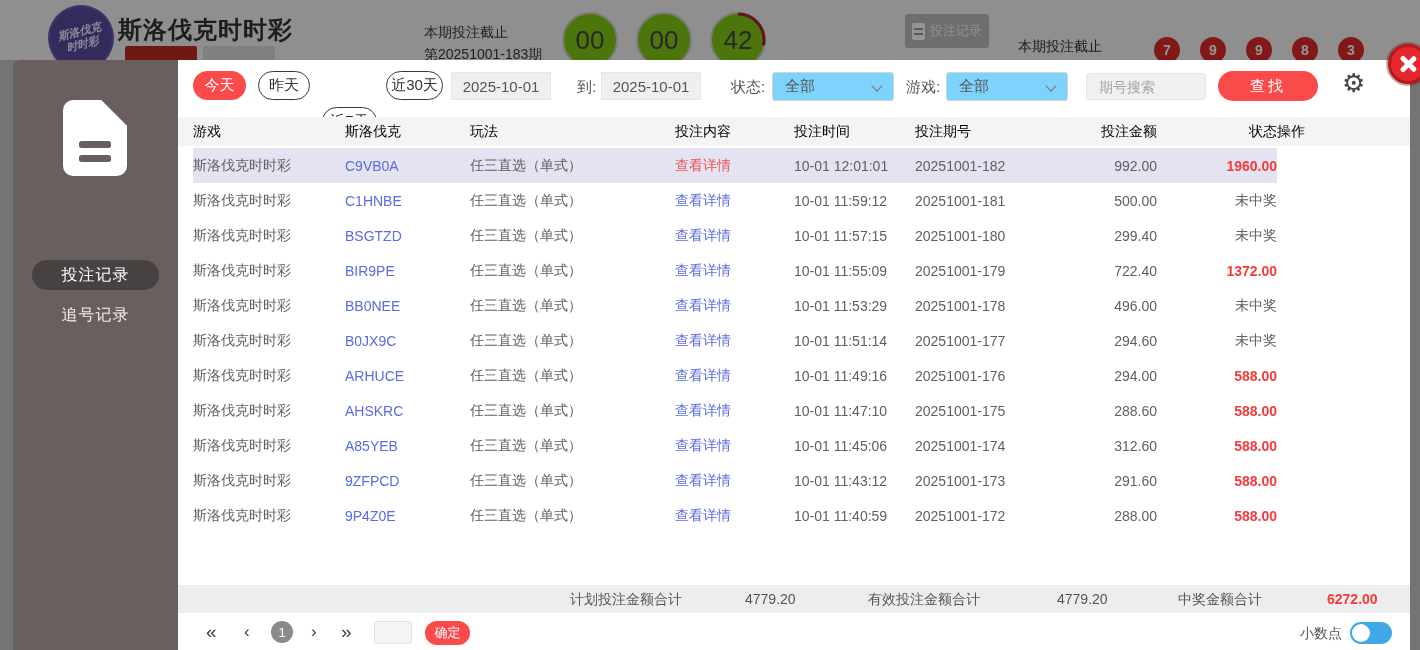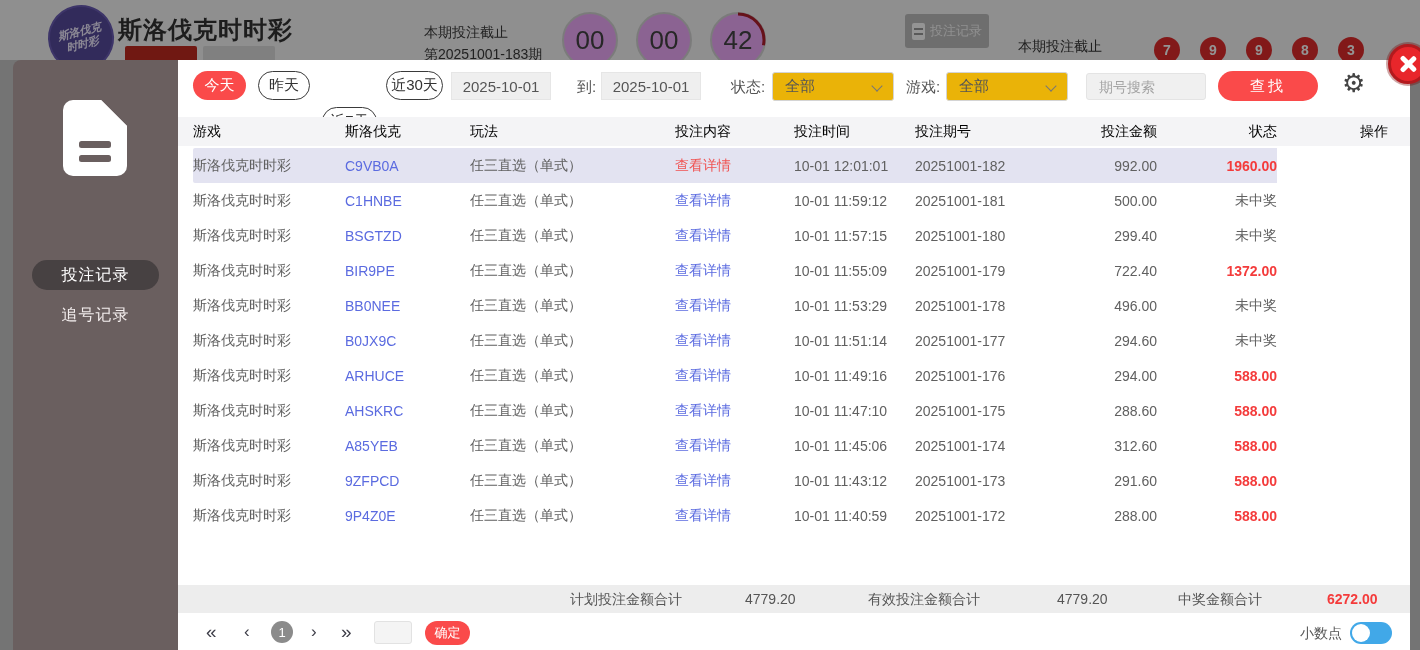--- a/index.html
+++ b/index.html
@@ -11,21 +11,21 @@
   .bg-logo { position: absolute; left: 48px; top: 5px; width: 66px; height: 66px; border-radius: 50%;
              background: #574a9d; border: 2px solid #6a5cb5; display: flex; flex-direction: column;
              align-items: center; justify-content: center; transform: rotate(-14deg); overflow: hidden; }
   .bg-logo span { color: #efeaff; font-size: 11px; font-weight: bold; font-style: italic; line-height: 13px; white-space: nowrap; }
   .bg-title { position: absolute; left: 118px; top: 14px; font-size: 24px; font-weight: bold; color: #333; letter-spacing: 1px; }
   .bg-btn-red { position: absolute; left: 125px; top: 46px; width: 72px; height: 24px; background: #c22a20; border-radius: 2px; }
   .bg-btn-gray { position: absolute; left: 203px; top: 46px; width: 72px; height: 24px; background: #dcdcdc; border-radius: 2px; }
   .bg-deadline { position: absolute; left: 424px; top: 24px; font-size: 14px; color: #3a3a3a; }
   .bg-issue { position: absolute; left: 424px; top: 46px; font-size: 14px; color: #3a3a3a; }
   .cd-circle { position: absolute; top: 12px; width: 56px; height: 56px; border: 2px solid #d5d5d5; border-radius: 50%;
-               background: #f0abfc; display: flex; align-items: center; justify-content: center;
+               background: #84cc16; display: flex; align-items: center; justify-content: center;
                font-size: 26px; color: #444; }
   .cd-h { left: 562px; } .cd-m { left: 636px; } .cd-s { left: 710px; }
   .cd-arc { position: absolute; left: -2px; top: -2px; }
   .bg-record-btn { position: absolute; left: 905px; top: 14px; width: 84px; height: 34px; background: #bdbdbd; border-radius: 3px;
                    display: flex; align-items: center; justify-content: center; gap: 5px; color: #f7f7f7; font-size: 13px; }
   .doc-mini { width: 13px; height: 17px; background: #fff; border-radius: 2px; position: relative; }
   .doc-mini::after { content: ""; position: absolute; left: 2px; top: 5px; width: 9px; height: 8px;
                      background: repeating-linear-gradient(#9a9a9a 0 2px, transparent 2px 5px); }
   .bg-lastdraw { position: absolute; left: 1018px; top: 38px; font-size: 14px; color: #333; }
   .ball { position: absolute; top: 37px; width: 26px; height: 26px; border-radius: 50%; background: #e02b2b;
@@ -47,21 +47,21 @@
   
   .pill { position: absolute; top: 11px; height: 29px; border-radius: 15px; display: flex; align-items: center;
           justify-content: center; font-size: 15px; color: #333; background: #fff; border: 1px solid #3a3a3a; }
   .pill.active { background: #fa4a4a; border: none; color: #fff; }
   .q0 { left: 15px; width: 53px; } .q1 { left: 80px; width: 52px; } .q2 { left: 144px; width: 55px; margin-top: 36px; } .q3 { left: 208px; width: 57px; }
   .date-input { position: absolute; top: 12px; width: 100px; height: 28px; background: #efefef; border: 1px solid #e6e6e6;
                 border-radius: 0; text-align: center; font-size: 15px; color: #555; font-family: inherit; }
   .d-from { left: 273px; } .d-to { left: 423px; }
   .flt-label { position: absolute; top: 18px; font-size: 15px; color: #555; }
   .l-to { left: 399px; } .l-status { left: 553px; } .l-game { left: 728px; }
-  .select { position: absolute; top: 12px; width: 122px; height: 29px; background: #eab308; border: 1px solid #d4d4d4;
+  .select { position: absolute; top: 12px; width: 122px; height: 29px; background: #7dd3fc; border: 1px solid #d4d4d4;
             border-radius: 3px; font-size: 15px; color: #555; display: flex; align-items: center; padding-left: 12px; }
   .s-status { left: 594px; } .s-game { left: 768px; }
   .chev { position: absolute; right: 12px; top: 9px; width: 8px; height: 8px; border-right: 1.6px solid #777;
           border-bottom: 1.6px solid #777; transform: rotate(45deg); }
   .search-input { position: absolute; left: 908px; top: 13px; width: 120px; height: 27px; background: #f0f0f0;
                   border: 1px solid #e4e4e4; border-radius: 3px; font-size: 14px; color: #555; padding-left: 12px; font-family: inherit; }
   .search-input::placeholder { color: #a3a3a3; }
   .find-btn { position: absolute; left: 1040px; top: 11px; width: 100px; height: 30px; background: #fa4a4a; border: none;
               border-radius: 16px; color: #fff; font-size: 15px; letter-spacing: 3px; font-family: inherit; }
   .gear { position: absolute; left: 1164px; top: 8px; font-size: 26px; color: #444; line-height: 30px; }
@@ -70,21 +70,21 @@
   .thead { position: absolute; left: 0; top: 57px; width: 1232px; height: 29px; background: #f4f4f6; }
   .grid { display: grid; grid-template-columns: 152px 125px 205px 119px 121px 125px 117px 120px 117px;
           margin-left: 15px; width: 1201px; height: 100%; align-items: center; }
   .thead .grid span { font-size: 14px; color: #000000; }
   .rows { position: absolute; left: 0; top: 88px; width: 1232px; }
   .row { height: 35px; }
   .row .grid { height: 35px; }
   .row .grid span { font-size: 14px; color: #606060; }
   .row.hl .grid { background: linear-gradient(90deg, #e3e3f1 0, #e3e3f1 1084px, transparent 1084px); border-radius: 2px; }
   .c7, .c8, .h7, .h8 { text-align: right; }
-  .c9, .h9 { text-align: right; padding-right: 6px; }
+  .c9, .h9 { padding-right: 6px; }
   .link { color: #5b6be0 !important; cursor: pointer; }
   .detail { color: #5b6be0 !important; cursor: pointer; }
   .detail.red { color: #f05352 !important; }
   .status.win { color: #f43b3b !important; font-weight: bold; }
 
   
   .totals { position: absolute; left: 0; top: 525px; width: 1232px; height: 28px; background: #ededed; }
   .totals span { position: absolute; top: 6px; font-size: 14px; color: #555; }
   .t-l1 { left: 378px; margin-left: 14px; } .t-v1 { left: 567px; }
   .t-l2 { left: 690px; } .t-v2 { left: 879px; }

